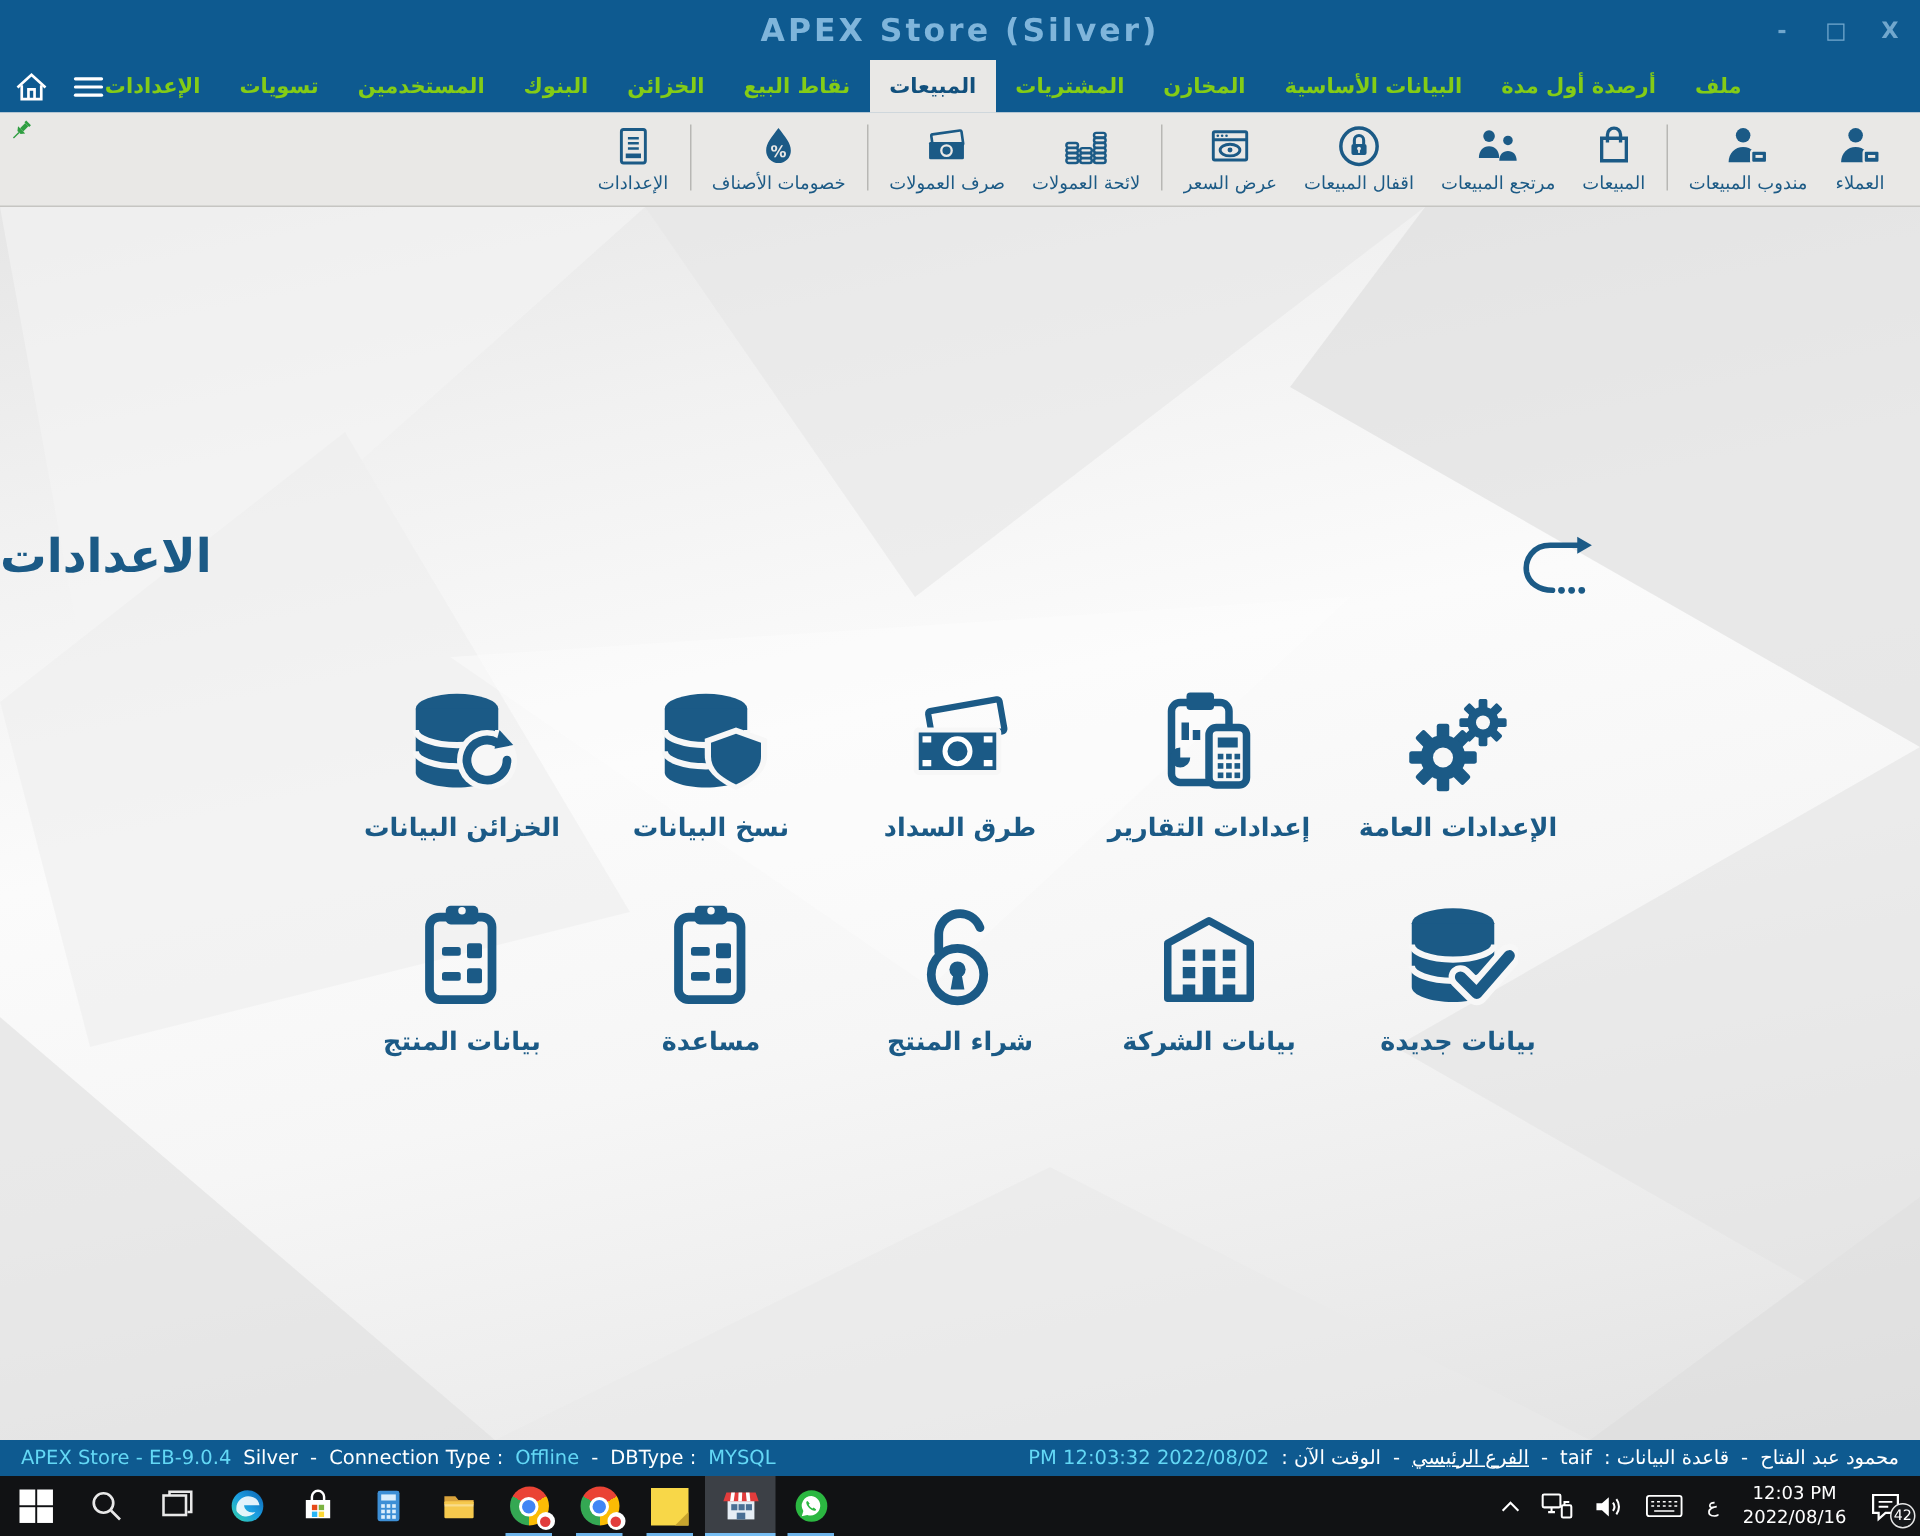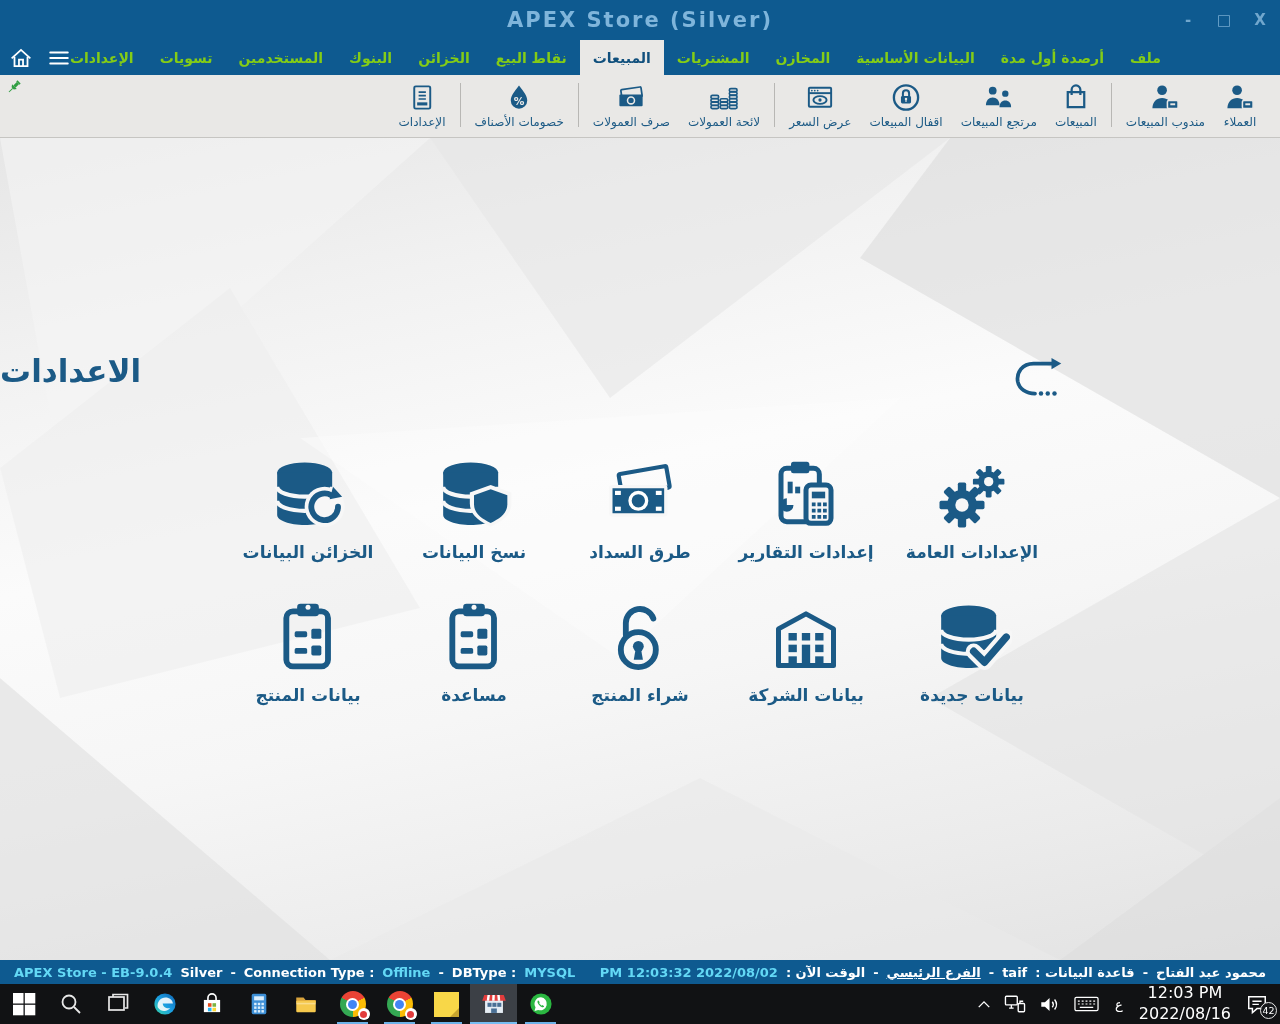--- a/index.html
+++ b/index.html
@@ -34,21 +34,21 @@
     background:linear-gradient(168deg,#e6e6e6 0%,#f1f1f1 20%,#fbfbfb 42%,#f6f6f6 62%,#ebebeb 84%,#e2e2e2 100%); }
   .bg-svg { position:absolute; inset:0; opacity:.6; }
   .page-title { position:absolute; top:215px; left:0; width:100%; text-align:left; font-size:31px; font-weight:bold; color:#1b5a86; }
   .refresh-arrow { position:absolute; top:212px; right:218px; width:54px; height:54px; color:#1b5a86; }
   .tiles { position:absolute; top:317px; left:50%; transform:translateX(-50%); width:830px; display:grid; grid-template-columns:repeat(5,1fr); row-gap:36px; direction:rtl; }
   .tile { display:flex; flex-direction:column; align-items:center; gap:7px; cursor:default; }
   .tile svg { width:80px; height:80px; color:var(--blue); }
   .tile-label { font-size:17px; font-weight:bold; color:#1b5a86; white-space:nowrap; }
 
   
-  .statusbar { height:24px; background:var(--bar); display:flex; justify-content:space-between; align-items:center; padding:0 10px; color:#fff; font-size:13px;font-weight:bold; }
+  .statusbar { height:24px; background:var(--bar); display:flex; justify-content:space-between; align-items:center; padding:0 10px; color:#fff; font-size:13px; }
   .statusbar span { margin:0 4px; white-space:nowrap; }
   .cyan { color:#63d8f5; }
   .underline { text-decoration:underline; }
   .status-right { direction:rtl; display:flex; align-items:center; }
   .status-left { display:flex; align-items:center; }
 
   
   .taskbar { height:40px; background:#111214; display:flex; align-items:stretch; }
   .tb-app { width:47px; display:flex; align-items:center; justify-content:center; position:relative; }
   .tb-app.running::after { content:""; position:absolute; bottom:0; left:8px; right:8px; height:2px; background:#6cb2e8; }
@@ -59,21 +59,21 @@
   .chrome { width:26px; height:26px; border-radius:50%; background:conic-gradient(from 60deg,#fbbc05 0 120deg,#34a853 120deg 240deg,#ea4335 240deg 360deg); position:relative; }
   .chrome::before { content:""; position:absolute; inset:6.5px; background:#fff; border-radius:50%; }
   .chrome::after { content:""; position:absolute; inset:8.5px; background:#4285f4; border-radius:50%; }
   .app-badge { position:absolute; right:-4px; bottom:-3px; width:12px; height:12px; border-radius:50%; background:#fff; display:flex; align-items:center; justify-content:center; }
   .app-badge::after { content:""; width:7px; height:7px; border-radius:50%; background:#e23c3c; }
   .notes-sq { width:25px; height:25px; background:#f8d748; position:relative; }
   .notes-fold { position:absolute; right:0; bottom:0; width:0; height:0; border-top:9px solid transparent; border-right:9px solid #c7a42e; }
   .tray { margin-left:auto; display:flex; align-items:center; gap:13px; padding:0 10px 0 6px; color:#fff; }
   .tray svg { display:block; }
   .lang-ind { font-size:13px; color:#fff; width:14px; text-align:center; }
-  .clock { font-size:16px; line-height:1.3; text-align:center; color:#fff; }
+  .clock { font-size:12px; line-height:1.3; text-align:center; color:#fff; }
   .notif { position:relative; width:26px; height:24px; display:flex; align-items:center; justify-content:center; }
   .notif-badge { position:absolute; right:-7px; bottom:-3px; width:17px; height:17px; border-radius:50%; background:#16181b; border:1.5px solid #e6e6e6; color:#fff; font-size:9.5px; display:flex; align-items:center; justify-content:center;margin-left:11px; }
 </style>
 </head>
 <body>
 
 <div class="window">
 
   <div class="titlebar">
     <div class="app-title">APEX Store (Silver)</div>

